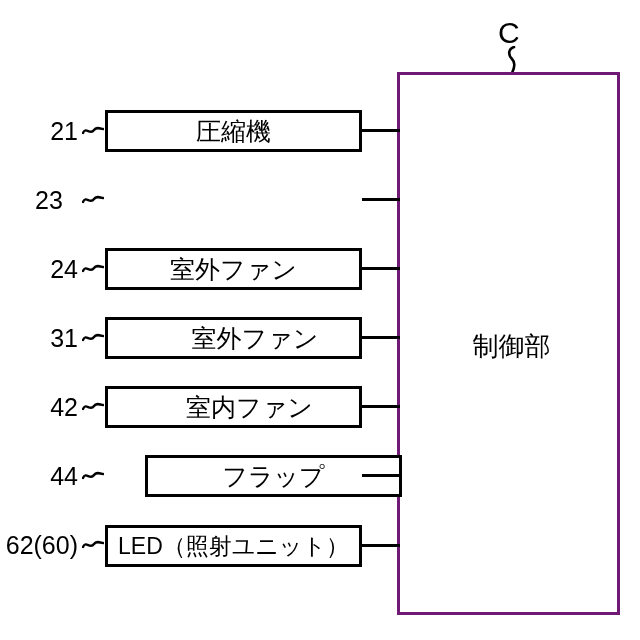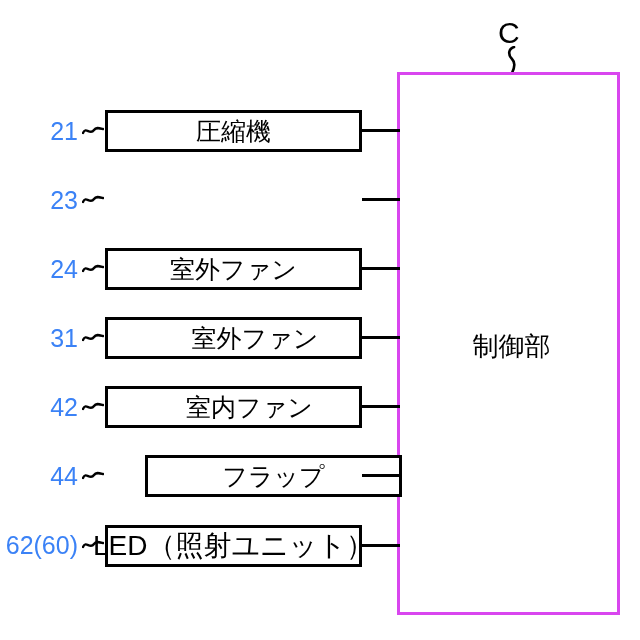--- a/index.html
+++ b/index.html
@@ -30,30 +30,30 @@
     justify-content: center;
   }
   .comp-label {
     font-size: 25px;
     line-height: 1;
     color: #000000;
     letter-spacing: 0px;
     white-space: nowrap;
   }
   .comp-label.small {
-    font-size: 28px;
+    font-size: 23px;
   }
 
   
   .ref-num {
     position: absolute;
     text-align: right;
     font-size: 25px;
     line-height: 1;
-    color: #3b82f6;
+    color: #000000;
     white-space: nowrap;
   }
 
   
   .leader {
     position: absolute;
     width: 22px;
     height: 14px;
   }
   .leader svg { display: block; }
@@ -68,21 +68,21 @@
   }
 
   
   #control-box {
     position: absolute;
     left: 397px;
     top: 72px;
     width: 223px;
     height: 543px;
     box-sizing: border-box;
-    border: 3px solid #d946ef;
+    border: 3px solid #701a75;
     background: #ffffff;
   }
   #control-label {
     position: absolute;
     left: 0;
     top: 258px;
     width: 223px;
     text-align: center;
     font-size: 26px;
     line-height: 1;
@@ -128,21 +128,21 @@
   <div class="leader" style="top:124px; left:82px;">
     <svg width="22" height="14" viewBox="0 0 22 14">
         <path d="M1 9 C4 2, 8 12, 12 6 C14 3, 17 4, 21 5" stroke="#000000" stroke-width="2.4" fill="none" stroke-linecap="round"></path>
       </svg>
   </div>
   <div class="comp-box" style="top:110px;">
     <span class="comp-label">圧縮機</span>
   </div>
   <div class="connector" style="top:129px;"></div>
 
-  <div class="ref-num" style="top:188px; left:20px; width:58px;">23</div>
+  <div class="ref-num" style="top:188px; left:20px; width:58px;text-align:center;">23</div>
   <div class="leader" style="top:193px; left:82px;">
     <svg width="22" height="14" viewBox="0 0 22 14">
         <path d="M1 9 C4 2, 8 12, 12 6 C14 3, 17 4, 21 5" stroke="#000000" stroke-width="2.4" fill="none" stroke-linecap="round"></path>
       </svg>
   </div>
   <div class="connector" style="top:198px;"></div>
 
   <div class="ref-num" style="top:257px; left:20px; width:58px;">24</div>
   <div class="leader" style="top:262px; left:82px;">
     <svg width="22" height="14" viewBox="0 0 22 14">

